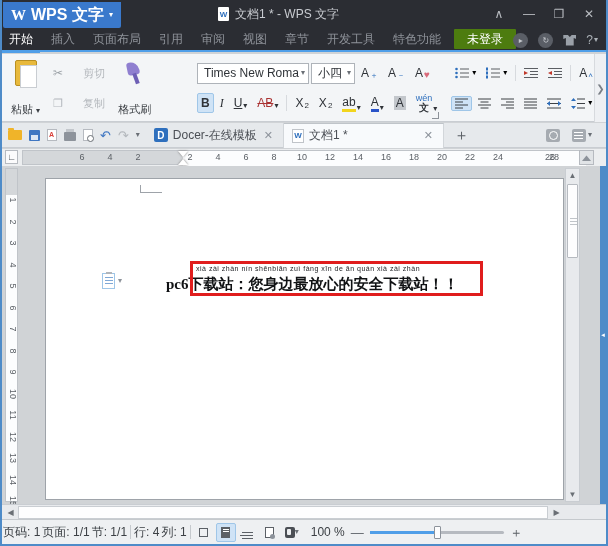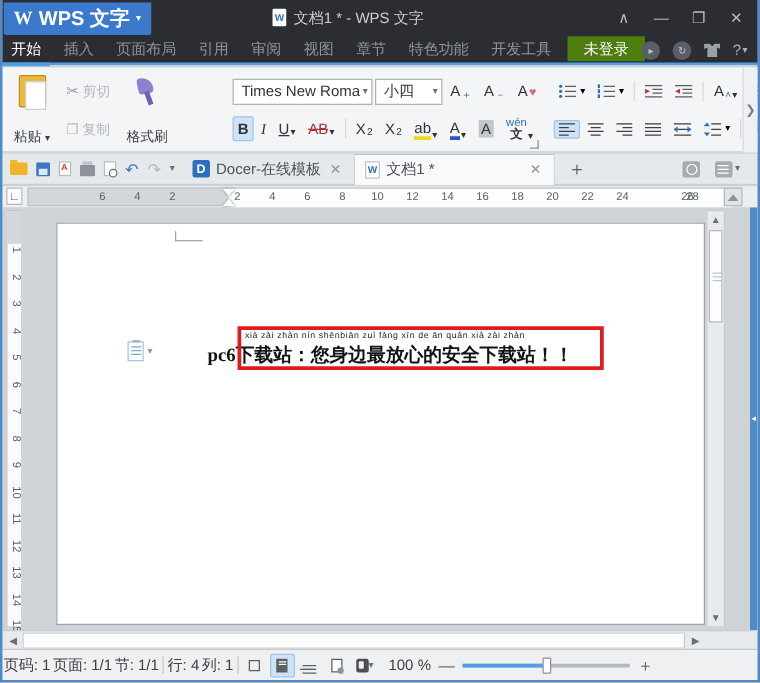--- a/index.html
+++ b/index.html
@@ -29,21 +29,21 @@
   #loginbtn{margin-left:4px;width:62px;height:20px;background:#4d7c0f;color:#fff;font-size:12px;display:flex;align-items:center;justify-content:center;border-radius:1px;}
   #menuicons{position:absolute;right:10px;top:0;height:24px;display:flex;align-items:center;gap:10px;}
   .circicon{width:15px;height:15px;border-radius:50%;background:#5a5e66;color:#c4c7cc;font-size:8px;display:flex;align-items:center;justify-content:center;}
   .shirt{width:13px;height:11px;background:#9aa0a8;clip-path:polygon(0 0,32% 0,50% 22%,68% 0,100% 0,100% 42%,80% 32%,80% 100%,20% 100%,20% 32%,0 42%);}
   .helpq{color:#aab0b6;font-size:12px;display:flex;align-items:center;gap:1px;}
 
   
   #ribbon{position:absolute;left:0;top:54px;width:604px;height:68px;background:#f3f5f7;border-bottom:1px solid #c9cdd2;display:flex;}
   .vsep{width:1px;background:#d7dade;margin:4px 2px;}
   .rlabel{font-size:11px;color:#3c4045;white-space:nowrap;}
-  .gray .rlabel{color:#b4b8bd;}
+  .gray .rlabel{color:#b4b8bd;margin-left:17px;}
   .rbtn{display:flex;align-items:center;gap:3px;padding:1px 3px;border:1px solid transparent;border-radius:2px;}
   .rbtn.active{background:#cfe3f6;border-color:#9fc6e8;}
   
   #grp-clip{width:148px;display:flex;padding:4px 2px 2px 6px;gap:6px;}
   .bigbtn{display:flex;flex-direction:column;align-items:center;justify-content:space-between;padding:2px 3px;}
   .clipicon{width:22px;height:26px;background:#e8b93c;border:1px solid #b98f22;border-radius:2px;position:relative;}
   .clipicon:after{content:"";position:absolute;left:4px;top:4px;width:15px;height:21px;background:#fff;border:1px solid #c9cdd2;}
   .brush{width:22px;height:26px;position:relative;}
   .brush:before{content:"";position:absolute;left:3px;top:2px;width:12px;height:13px;background:#8f7fd0;border-radius:3px 9px 3px 3px;transform:rotate(-12deg);}
   .brush:after{content:"";position:absolute;left:10px;top:13px;width:4px;height:11px;background:#6d5fb5;transform:rotate(-20deg);}
@@ -178,22 +178,22 @@
   </div>
 
   <div id="menubar">
     <span class="mtab active">开始</span>
     <span class="mtab">插入</span>
     <span class="mtab">页面布局</span>
     <span class="mtab">引用</span>
     <span class="mtab">审阅</span>
     <span class="mtab">视图</span>
     <span class="mtab">章节</span>
+    <span class="mtab">开发工具</span>
     <span class="mtab">特色功能</span>
-    <span class="mtab">开发工具</span>
     <span id="loginbtn">未登录</span>
     <div id="menuicons">
       <span class="circicon">▸</span>
       <span class="circicon">↻</span>
       <span class="shirt"></span>
       <span class="helpq">
           <span>?</span>
           <span class="caret">▾</span>
         </span>
     </div>
@@ -221,21 +221,21 @@
       </div>
     </div>
     <div class="vsep"></div>
 
     <div id="grp-font">
       <div class="row">
         <span class="combo" style="width:112px">
             <span>Times New Roma</span>
             <span class="caret">▾</span>
           </span>
-        <span class="combo" style="width:54px">
+        <span class="combo" style="width:44px">
             <span>小四</span>
             <span class="caret">▾</span>
           </span>
         <span class="glyphbtn">
             <span>A</span>
             <span class="sup" style="color:#2e6fbd">＋</span>
           </span>
         <span class="glyphbtn">
             <span>A</span>
             <span class="sup" style="color:#2e6fbd">－</span>

